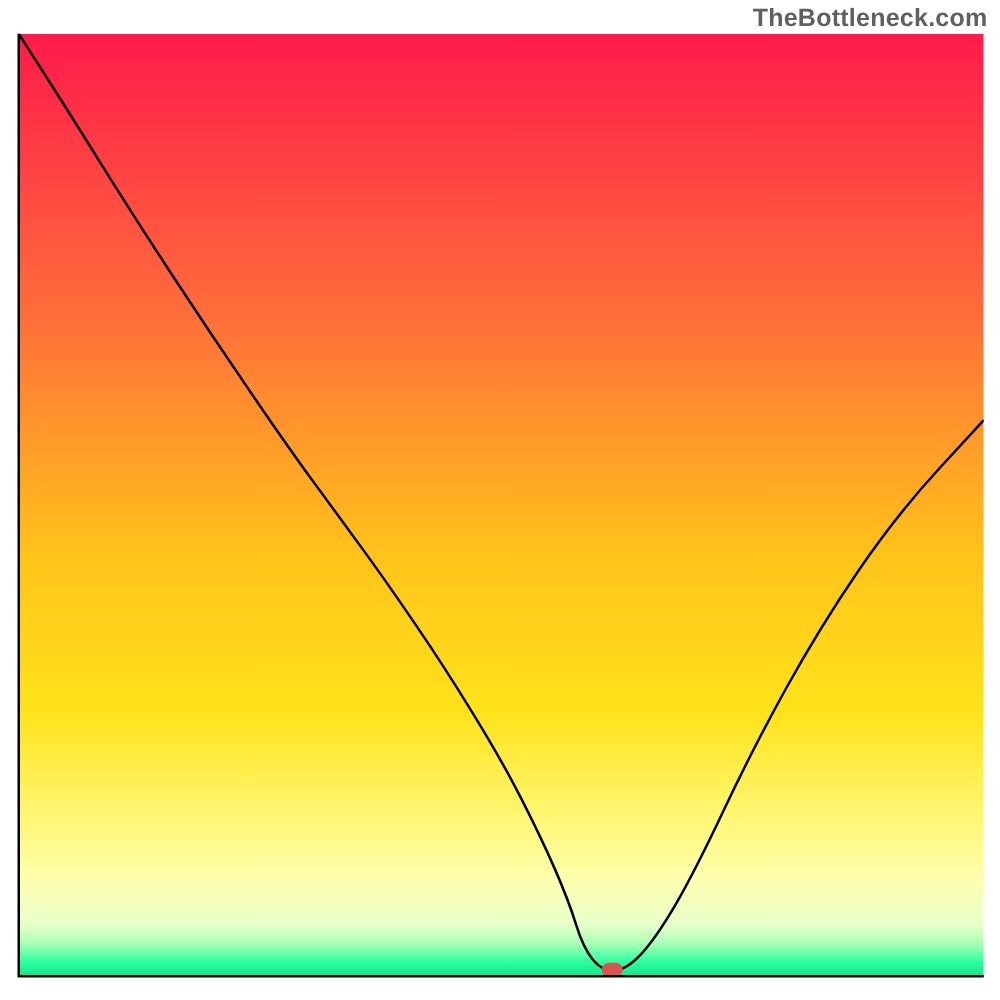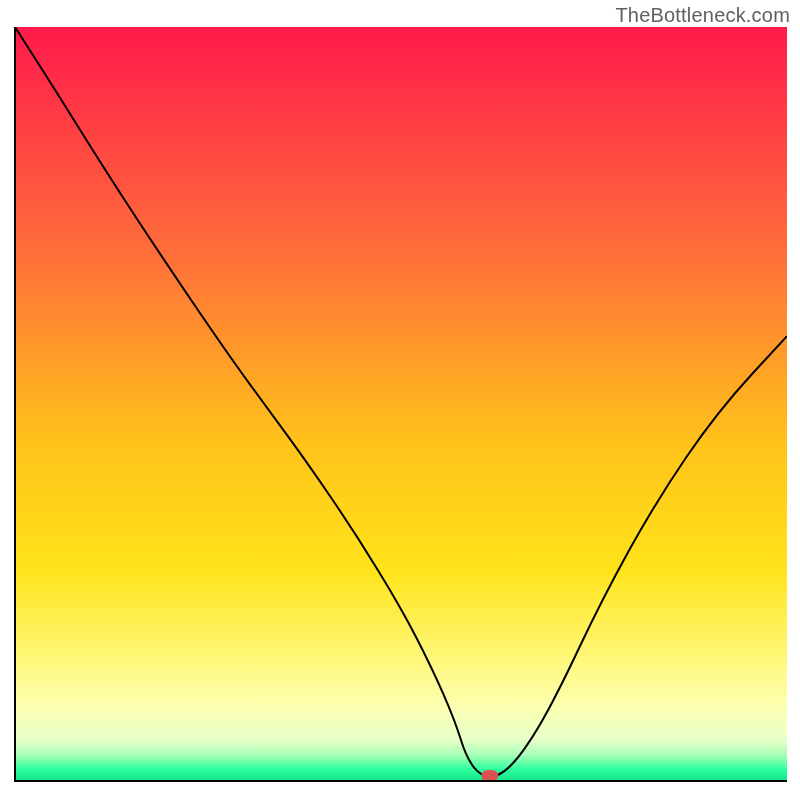--- a/index.html
+++ b/index.html
@@ -13,21 +13,21 @@
   .stage {
     position: relative;
     width: 800px;
     height: 800px;
   }
   .watermark {
     position: absolute;
     top: 4px;
     right: 10px;
     font-size: 20px;
-    font-weight: 400;
+    font-weight: 700;
     color: #606060;
     letter-spacing: 0.2px;
     z-index: 40;
   }
   svg.plot {
     position: absolute;
     left: 0;
     top: 0;
     width: 800px;
     height: 800px;

